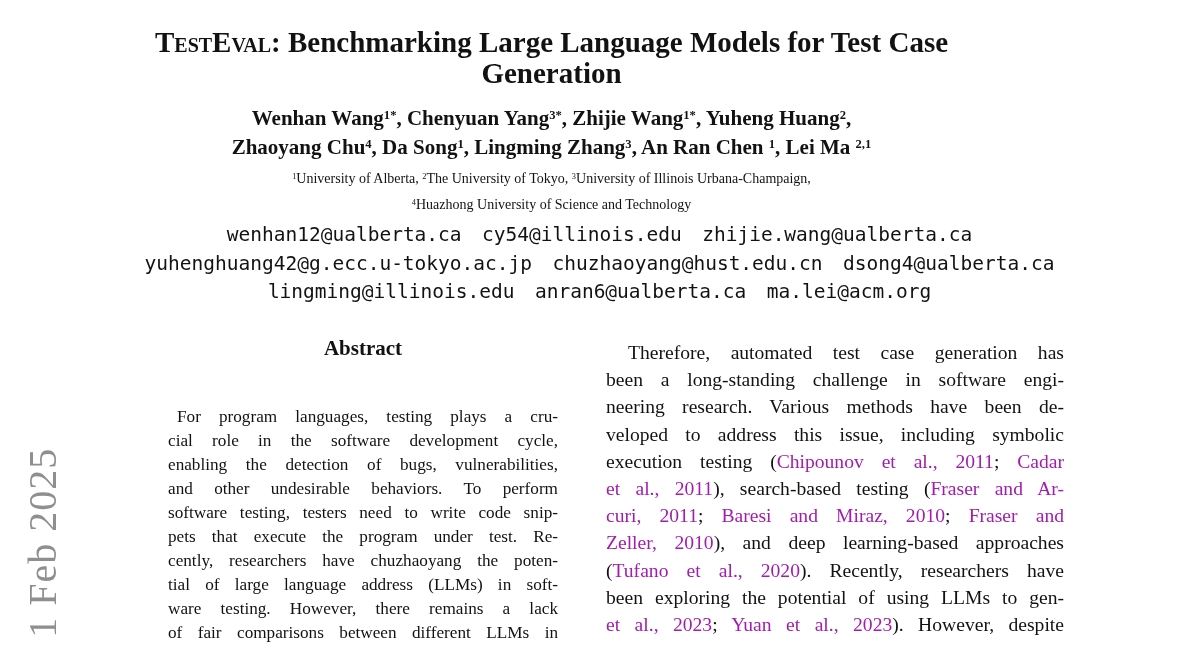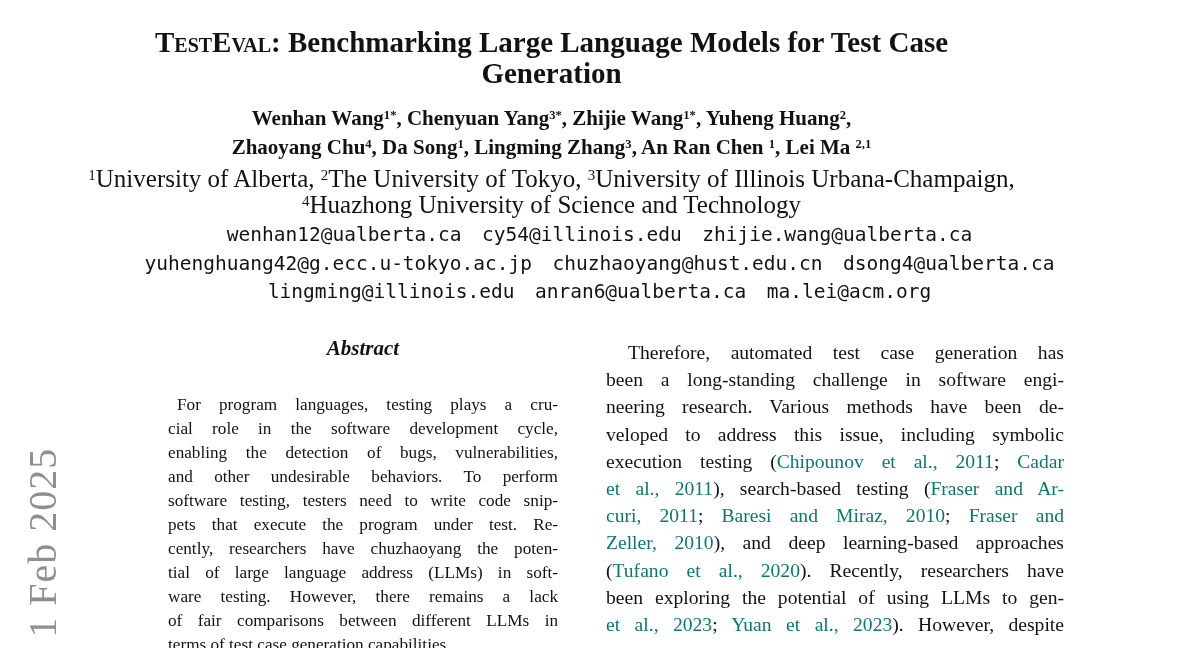--- a/index.html
+++ b/index.html
@@ -20,40 +20,40 @@
     transform: rotate(-90deg); transform-origin: 0 0;
     font-size: 40px; line-height: 46px; color: #8f8f8f;
     white-space: nowrap; letter-spacing: 1px;
   }
 
   
   .hdr { position: absolute; left: 0; width: 1103px; }
   .centered .tline { text-align: center; text-align-last: center; }
   .title-block  { top: 27px;  font-size: 29px;  line-height: 31px; font-weight: bold; }
   .authors-block{ top: 104px; font-size: 21px;  line-height: 29px; font-weight: bold; }
-  .affils-block { top: 166px; font-size: 25px; line-height: 26px; }
+  .affils-block { top: 166px; font-size: 14px; line-height: 26px; }
   .emails-block { top: 221px; font-size: 19.5px; line-height: 28.5px;
     font-family: "DejaVu Sans Mono", "Liberation Mono", monospace; word-spacing: 0.45em; padding-left: 48px; }
 
   
   .col .tline { text-align: justify; text-align-last: justify; }
   .col .tline.lastline { text-align-last: left; }
 
   .abstract-col { position: absolute; left: 168px; top: 336px; width: 390px; }
-  .abstract-head { font-size: 21px; font-weight: bold; text-align: center; margin: 0 0 32px 0; font-style: italic; }
+  .abstract-head { font-size: 21px; font-weight: bold; text-align: center; margin: 0 0 44px 0; }
   .abstract-body { font-size: 17.2px; line-height: 24px; }
   .abstract-body .indent { text-indent: 9px; }
 
   .intro-col { position: absolute; left: 606px; top: 339px; width: 458px;
     font-size: 19.6px; line-height: 27.2px; }
   .intro-col .indent { text-indent: 22px; }
 
   sup { font-size: 60%; line-height: 0; vertical-align: baseline; position: relative; top: -0.45em; }
   .sc { font-variant: small-caps; }
-  .cite { color: #0f766e; }
+  .cite { color: #a21caf; }
 </style>
 </head>
 <body>
 
 <div class="page">
 
   <div class="watermark" style="color: rgb(143, 143, 143);">] 1 Feb 2025</div>
 
   <div class="hdr title-block centered">
       <div class="tline"><span class="sc">TestEval</span><span>: Benchmarking Large Language Models for Test Case</span></div>

